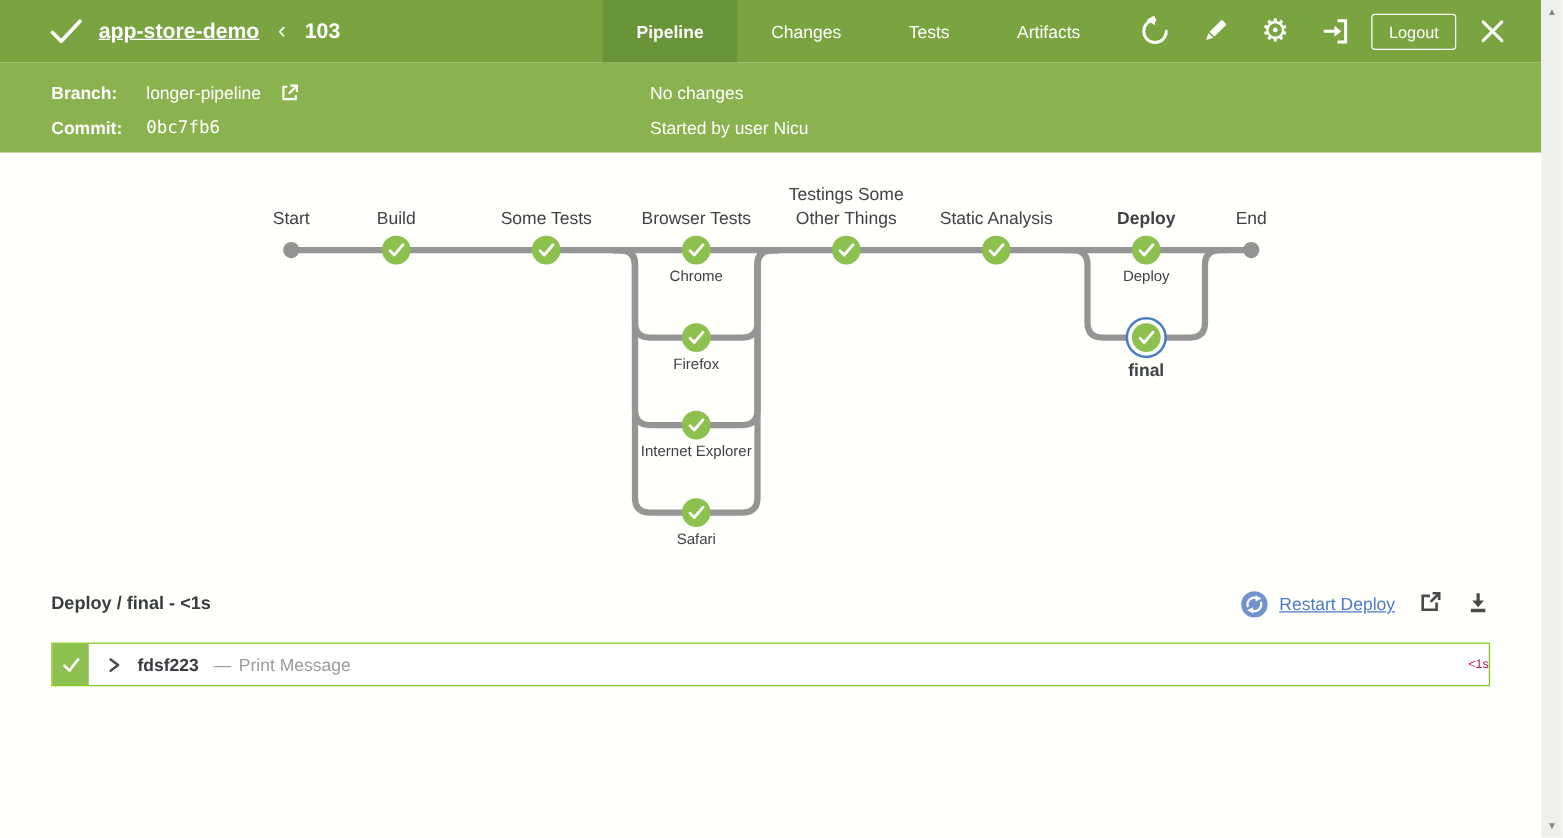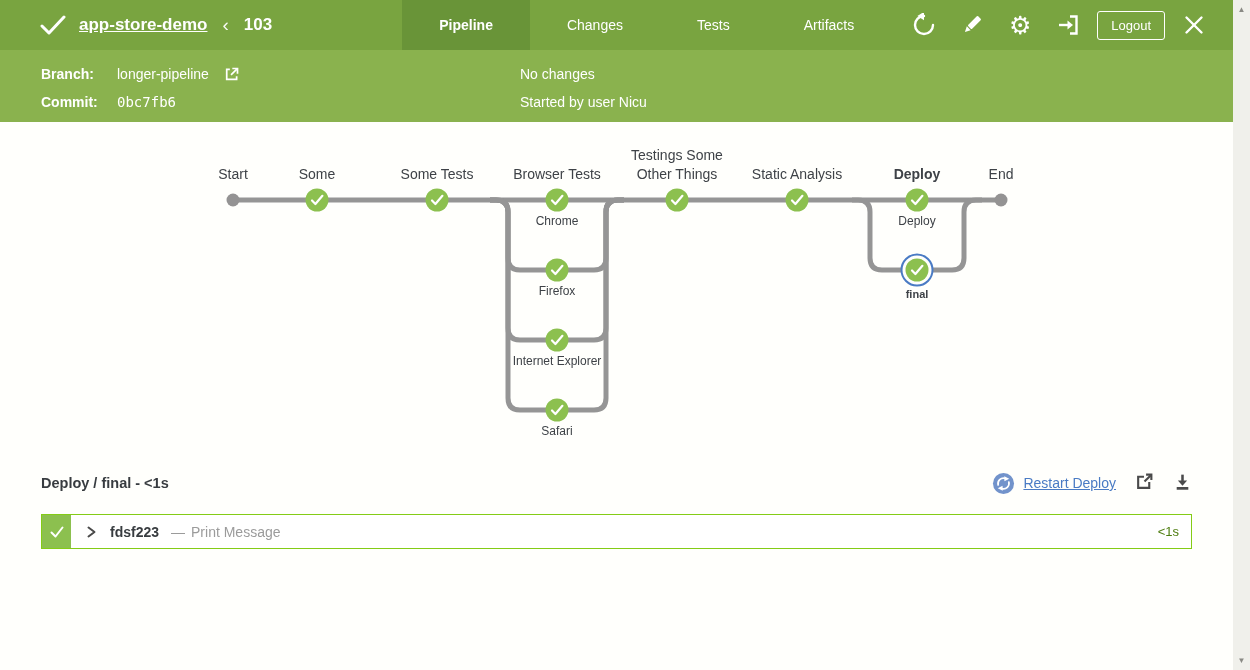--- a/index.html
+++ b/index.html
@@ -8,21 +8,21 @@
   .page { position:absolute; left:0; top:0; width:1233px; height:670px; }
 
   
   .topbar { position:absolute; left:0; top:0; width:1233px; height:50px;
             background:#79a440; display:flex; align-items:stretch; color:#fff; }
   .topbar-left { display:flex; align-items:center; gap:13px; padding-left:40px; }
   .run-title { font-size:17px; font-weight:bold; text-decoration:underline; cursor:pointer; }
   .run-sep { font-size:19px; font-weight:normal; opacity:.95; padding:0 2px; }
   .run-number { font-size:17px; font-weight:bold; }
   .tabs { display:flex; align-items:stretch; margin-left:auto; }
-  .tab { display:flex; align-items:center; padding:0 37px; font-size:14px; cursor:pointer; }
+  .tab { display:flex; align-items:center; padding:0 27px; font-size:14px; cursor:pointer; }
   .tab.active { background:#699438; font-weight:bold; }
   .topbar-icons { display:flex; align-items:center; gap:10px; padding:0 20px 0 14px; }
   .icon-btn { width:38px; height:38px; display:flex; align-items:center; justify-content:center; cursor:pointer; }
   .gear-glyph { font-size:25px; line-height:1; color:#fff; }
   .logout-btn { border:1px solid #fff; border-radius:3px; background:transparent; color:#fff;
                 font-size:13px; padding:6px 13px; cursor:pointer; font-family:"Liberation Sans",sans-serif; }
 
   
   .subbar { position:absolute; left:0; top:50px; width:1233px; height:72px;
             background:#8ab24e; color:#fff; font-size:14px; }
@@ -32,40 +32,40 @@
   .mono { font-family:"DejaVu Sans Mono", monospace; font-size:14px; }
 
   
   .graph { position:absolute; left:0; top:122px; width:1233px; height:340px; }
   .graph svg { position:absolute; left:0; top:0; }
   .stage-label { position:absolute; bottom:278px; transform:translateX(-50%);
                  font-size:14px; line-height:19px; color:#3e4247; text-align:center; white-space:nowrap; }
   .stage-label.wrap { white-space:normal; width:118px; }
   .stage-label.bold { font-weight:bold; }
   .par-label { position:absolute; transform:translateX(-50%); font-size:12px; color:#3e4247; white-space:nowrap; }
-  .par-label.bold { font-weight:bold; font-size:11px;text-align:center; }
+  .par-label.bold { font-weight:bold; font-size:14px;text-align:center; }
 
   
   .detail-head { position:absolute; left:41px; top:466px; width:1151px; height:34px;
                  display:flex; align-items:center; }
   .detail-title { font-size:14.5px; font-weight:bold; color:#383c40; }
   .detail-actions { margin-left:auto; display:flex; align-items:flex-start; gap:19px; }
   .restart-link { display:flex; align-items:center; gap:8px; color:#4a7bc4; font-size:14px;
                   text-decoration:underline; cursor:pointer; }
   .action-icon { cursor:pointer; display:flex; align-items:center; }
 
   .step-row { position:absolute; left:41px; top:514px; width:1151px; height:35px;
               background:#fff; border:1px solid #84cc16; display:flex; align-items:center; cursor:pointer; }
   .step-status { width:29px; height:33px; background:#8cc04f; display:flex; align-items:center;
                  justify-content:center; flex:none; }
   .step-chevron { margin-left:15px; display:flex; align-items:center; }
   .step-id { margin-left:13px; font-size:14px; font-weight:bold; color:#383c40; }
   .step-sep { margin-left:12px; color:#9b9b9b; font-size:14px; }
   .step-name { margin-left:6px; color:#9b9b9b; font-size:14px; }
-  .step-duration { margin-left:auto; margin-right:12px; font-size:13px; color:#4d7c0f; }
+  .step-duration { margin-left:auto; margin-right:0; font-size:10px; color:#be185d; }
 
   
   .scrollbar { position:absolute; right:0; top:0; width:17px; height:670px; background:#f0f0eb; }
   .scroll-arrow { position:absolute; left:0; width:17px; text-align:center; font-size:8px; color:#8a8a85; cursor:pointer; }
   .scroll-arrow.up { top:5px; } .scroll-arrow.down { bottom:5px; }
 </style>
 </head>
 <body>
 
 <div class="page">
@@ -202,21 +202,21 @@
       </g>
 
       <g transform="translate(917,148)">
         <circle r="15.5" fill="#fffffc" stroke="#4a7bc4" stroke-width="2"></circle>
         <circle r="11.5" fill="#8cc04f"></circle>
         <polyline points="-5,0.5 -1.6,4 5.4,-4.2" fill="none" stroke="#fff" stroke-width="2.2" stroke-linecap="round" stroke-linejoin="round"></polyline>
       </g>
     </svg>
 
     <div class="stage-label" style="left:233px;">Start</div>
-    <div class="stage-label" style="left:317px;">Some</div>
+    <div class="stage-label" style="left:317px;">Build</div>
     <div class="stage-label" style="left:437px;">Some Tests</div>
     <div class="stage-label" style="left:557px;">Browser Tests</div>
     <div class="stage-label wrap" style="left:677px;">Testings Some Other Things</div>
     <div class="stage-label" style="left:797px;">Static Analysis</div>
     <div class="stage-label bold" style="left:917px;">Deploy</div>
     <div class="stage-label" style="left:1001px;">End</div>
 
     <div class="par-label" style="left:557px; top:92px;">Chrome</div>
     <div class="par-label" style="left:557px; top:162px;">Firefox</div>
     <div class="par-label" style="left:557px; top:232px;">Internet Explorer</div>

